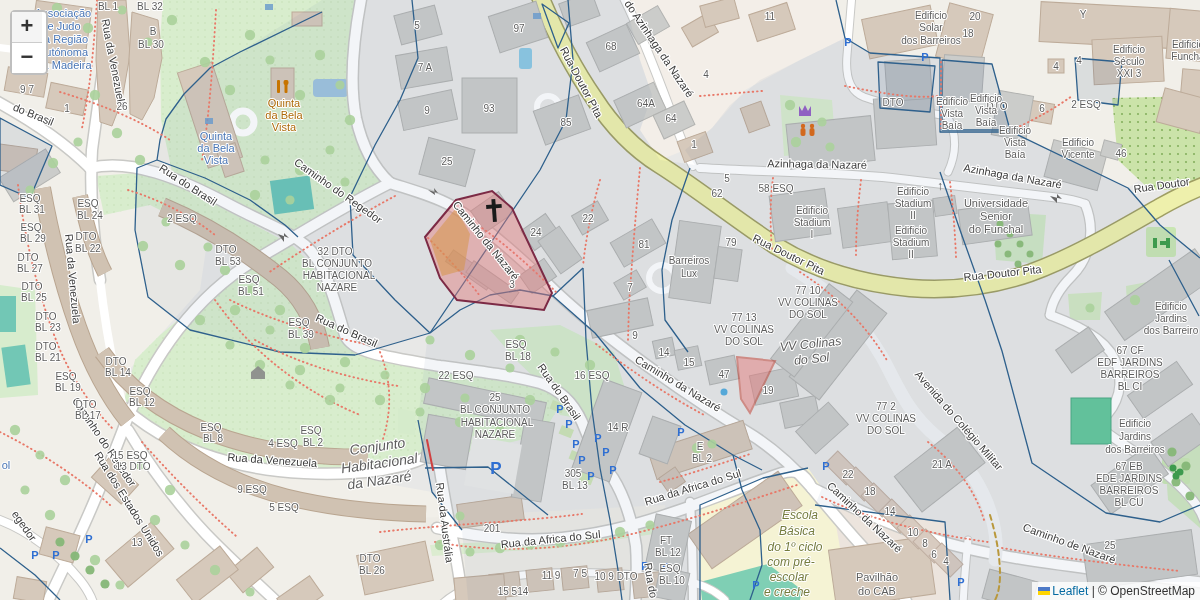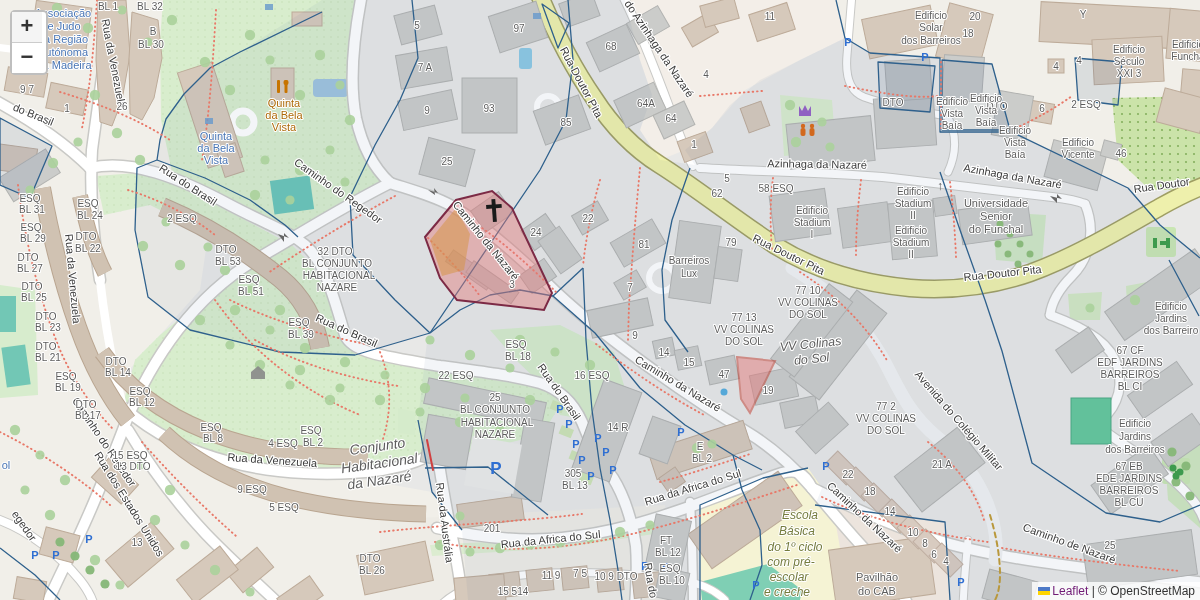--- a/index.html
+++ b/index.html
@@ -2,21 +2,21 @@
 <html><head>
 <meta charset="utf-8">
 <style>
   html,body{margin:0;padding:0;}
   #map{position:relative;width:1200px;height:600px;overflow:hidden;font-family:"Liberation Sans",sans-serif;background:#e6e7e6;}
   svg{display:block;}
   .zc{position:absolute;top:10px;left:10px;width:34px;border:2px solid rgba(0,0,0,0.25);border-radius:5px;background:#fff;z-index:5;}
   .zc div{width:30px;height:30px;line-height:28px;text-align:center;font-size:22px;font-weight:bold;color:#333;background:#f4f4f4;}
   .zc div+div{border-top:1px solid #ccc;background:#fff;}
   .attr{position:absolute;right:0;bottom:0;height:18px;background:rgba(255,255,255,0.8);padding:0 5px 0 6px;font-size:12px;line-height:18px;color:#333;z-index:5;white-space:nowrap;}
-  .attr a{color:#701a75;text-decoration:none;}
+  .attr a{color:#0369a1;text-decoration:none;}
   .flag{display:inline-block;width:12px;height:8px;position:relative;top:0px;margin-right:2px;}
 </style>
 </head>
 <body>
 <div id="map">
 <svg width="1200" height="600" viewBox="0 0 1200 600">
  <defs>
   <pattern id="parkdots" width="7" height="7" patternUnits="userSpaceOnUse">
     <circle cx="2" cy="2" r="0.75" fill="#c2ddb3"></circle>
   </pattern>

